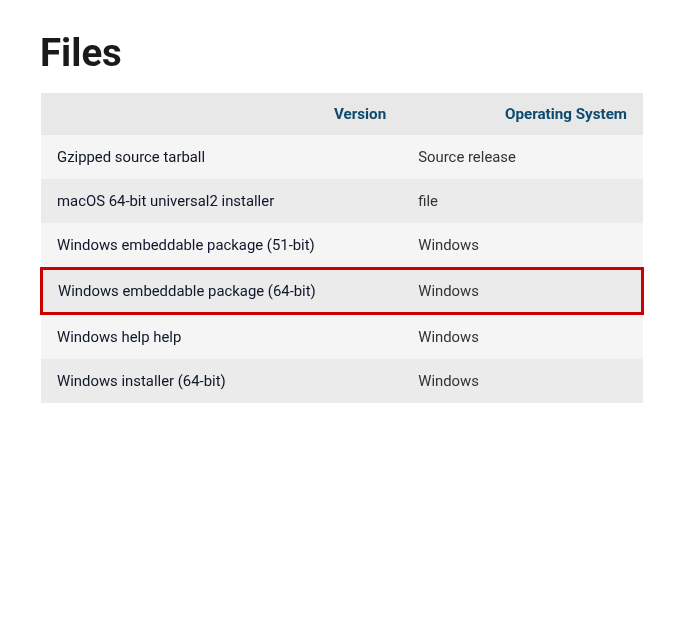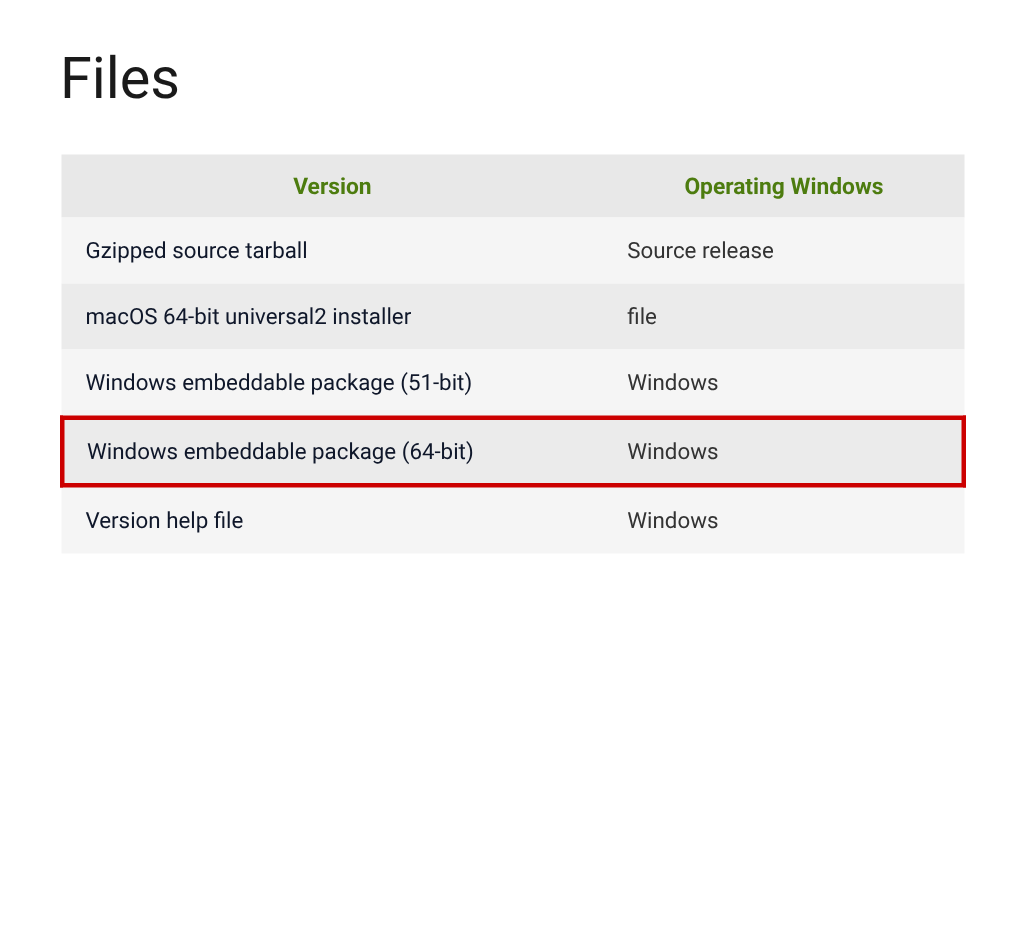--- a/index.html
+++ b/index.html
@@ -12,40 +12,40 @@
       font-family: -apple-system, BlinkMacSystemFont, 'Segoe UI', Roboto, sans-serif;
       background: #ffffff;
       padding: 30px 40px;
       width: 684px;
       min-height: 617px;
       color: #333;
     }
 
     h1 {
       font-size: 2.4rem;
-      font-weight: 400;
+      font-weight: 700;
       color: #1a1a1a;
-      margin-bottom: 28px;
+      margin-bottom: 18px;
     }
 
     table {
       width: 100%;
       border-collapse: collapse;
       font-size: 0.95rem;
     }
 
     thead tr {
       background-color: #e8e8e8;
     }
 
     thead th {
       padding: 12px 16px;
-      text-align: center;
+      text-align: right;
       font-weight: 700;
-      color: #4d7c0f;
+      color: #0c4a6e;
       font-size: 0.95rem;
     }
 
     tbody tr:nth-child(odd) {
       background-color: #f5f5f5;
     }
 
     tbody tr:nth-child(even) {
       background-color: #ebebeb;
     }
@@ -89,38 +89,42 @@
   </style>
 </head>
 <body>
 
 <h1>Files</h1>
 
 <table>
   <thead>
     <tr>
       <th class="col-version">Version</th>
-      <th class="col-os">Operating Windows</th>
+      <th class="col-os">Operating System</th>
     </tr>
   </thead>
   <tbody id="table-body">
   <tr>
         <td><a href="#">Gzipped source tarball</a></td>
         <td>Source release</td>
       </tr>
       <tr>
         <td><a href="#">macOS 64-bit universal2 installer</a></td>
         <td>file</td>
       </tr>
       <tr>
         <td><a href="#">Windows embeddable package (51-bit)</a></td>
         <td>Windows</td>
       </tr>
       <tr class="highlighted-row">
         <td><a href="#">Windows embeddable package (64-bit)</a></td>
         <td>Windows</td>
       </tr>
       <tr>
-        <td><a href="#">Version help file</a></td>
+        <td><a href="#">Windows help help</a></td>
+        <td>Windows</td>
+      </tr>
+      <tr>
+        <td><a href="#">Windows installer (64-bit)</a></td>
         <td>Windows</td>
       </tr>
     </tbody>
 </table>
 
 </body></html>

